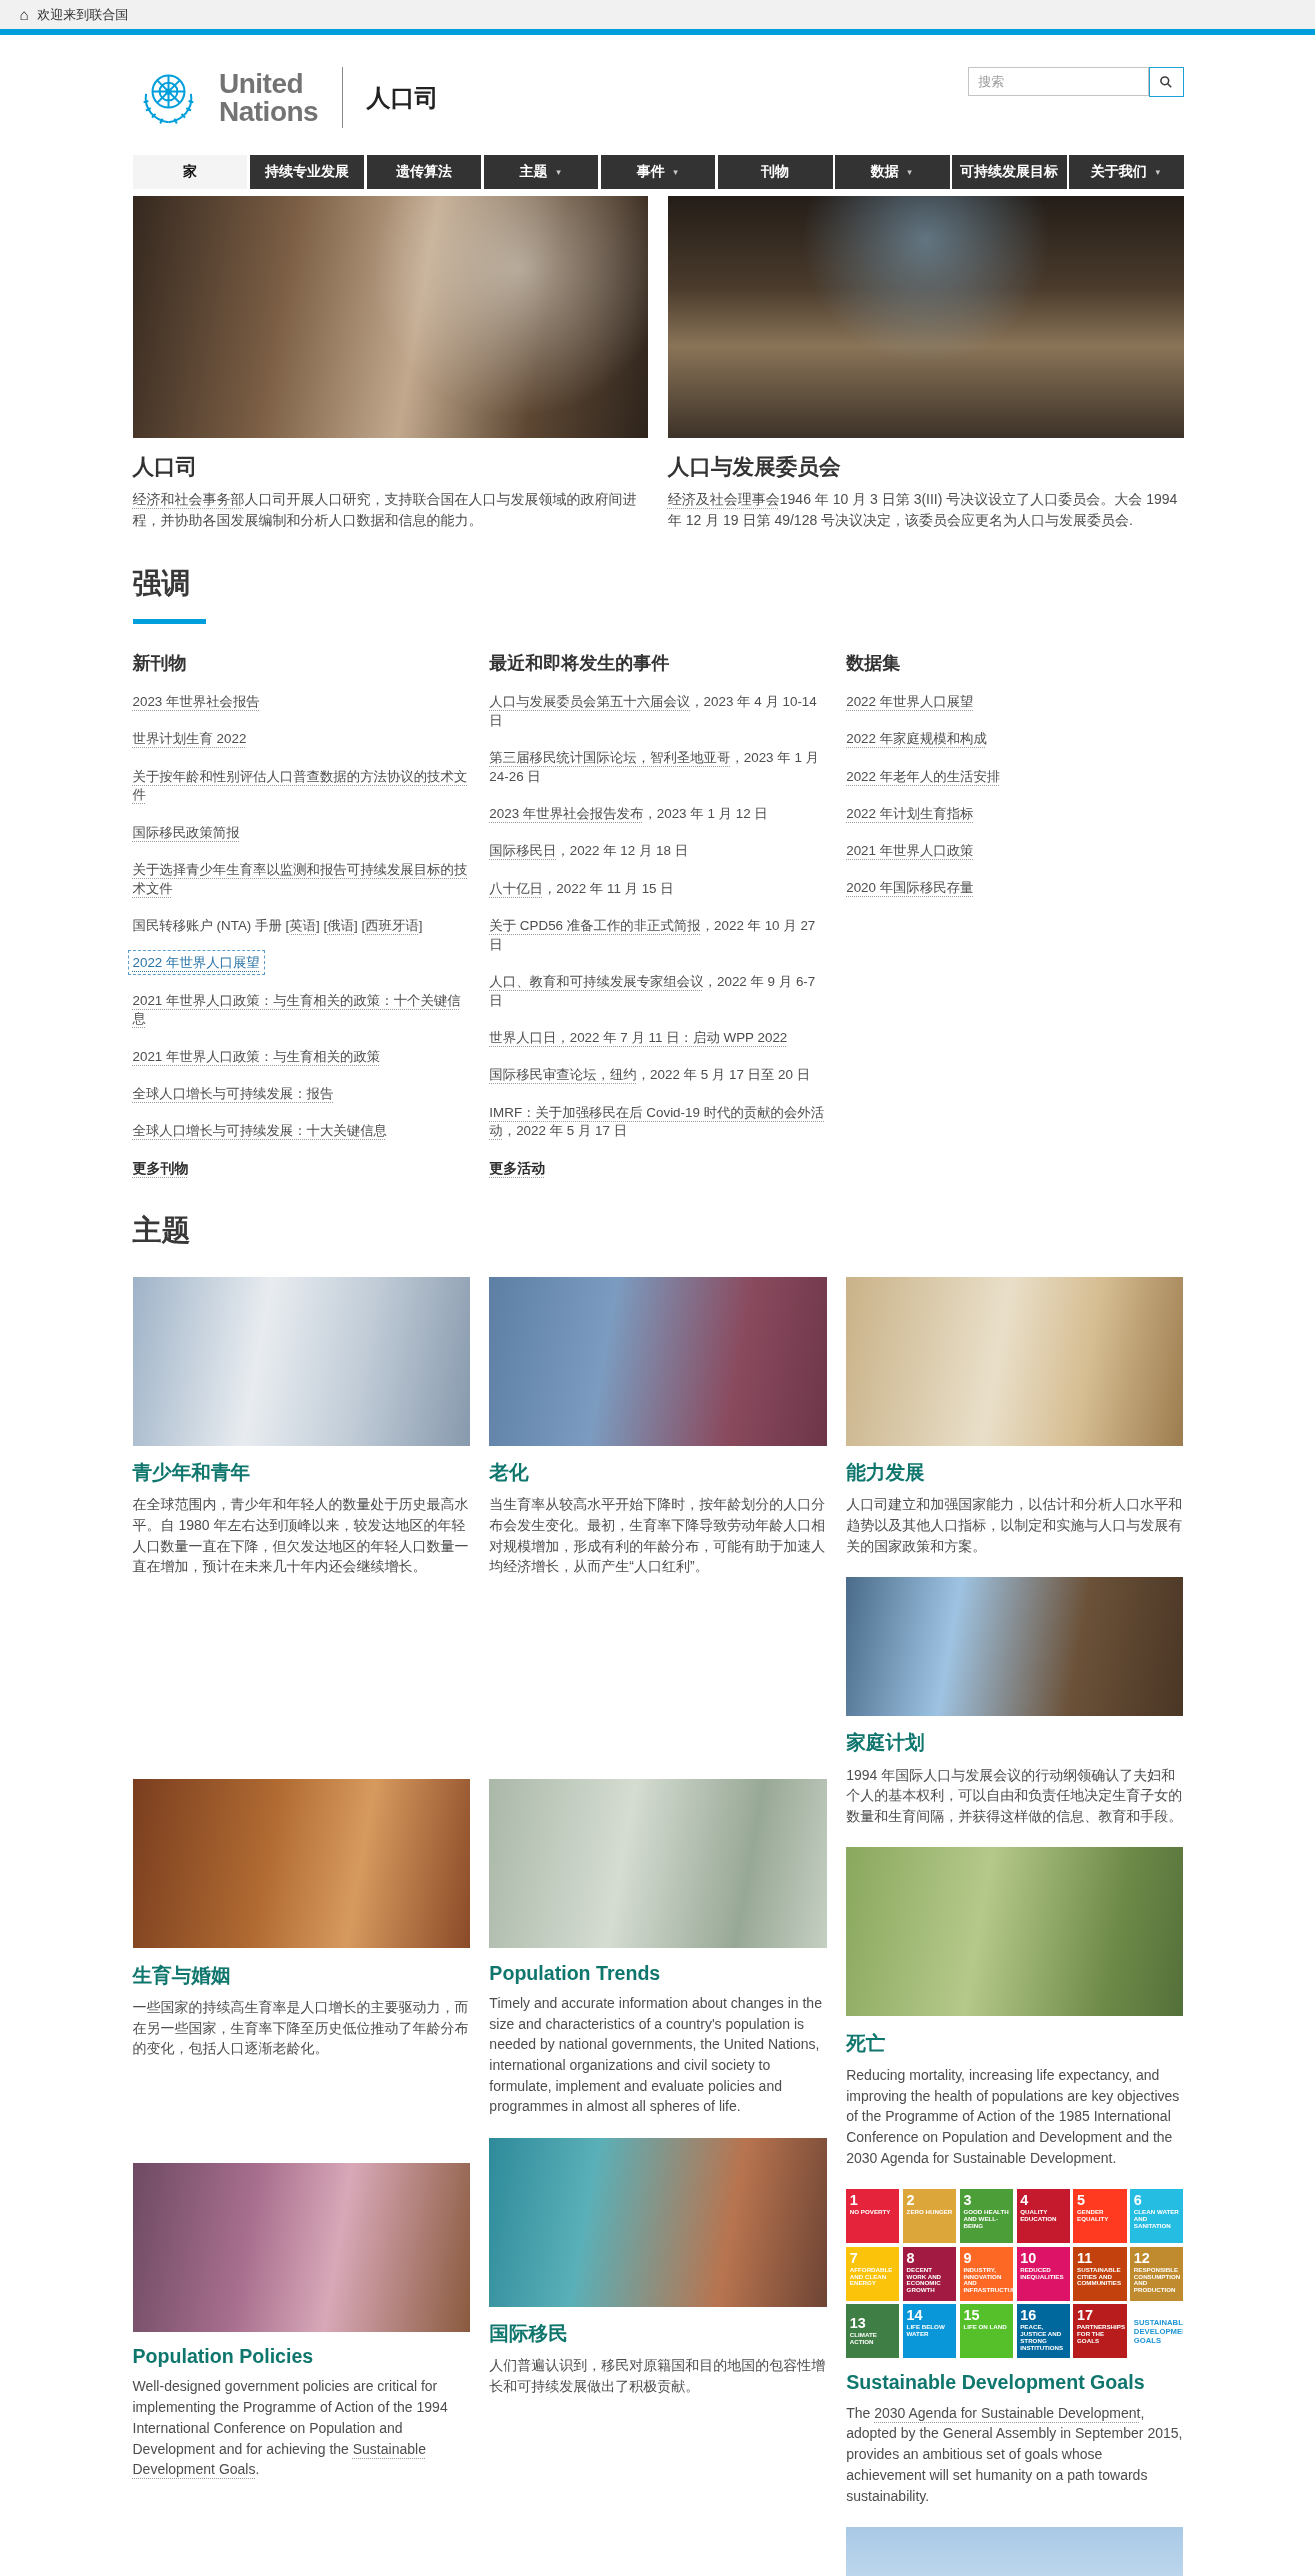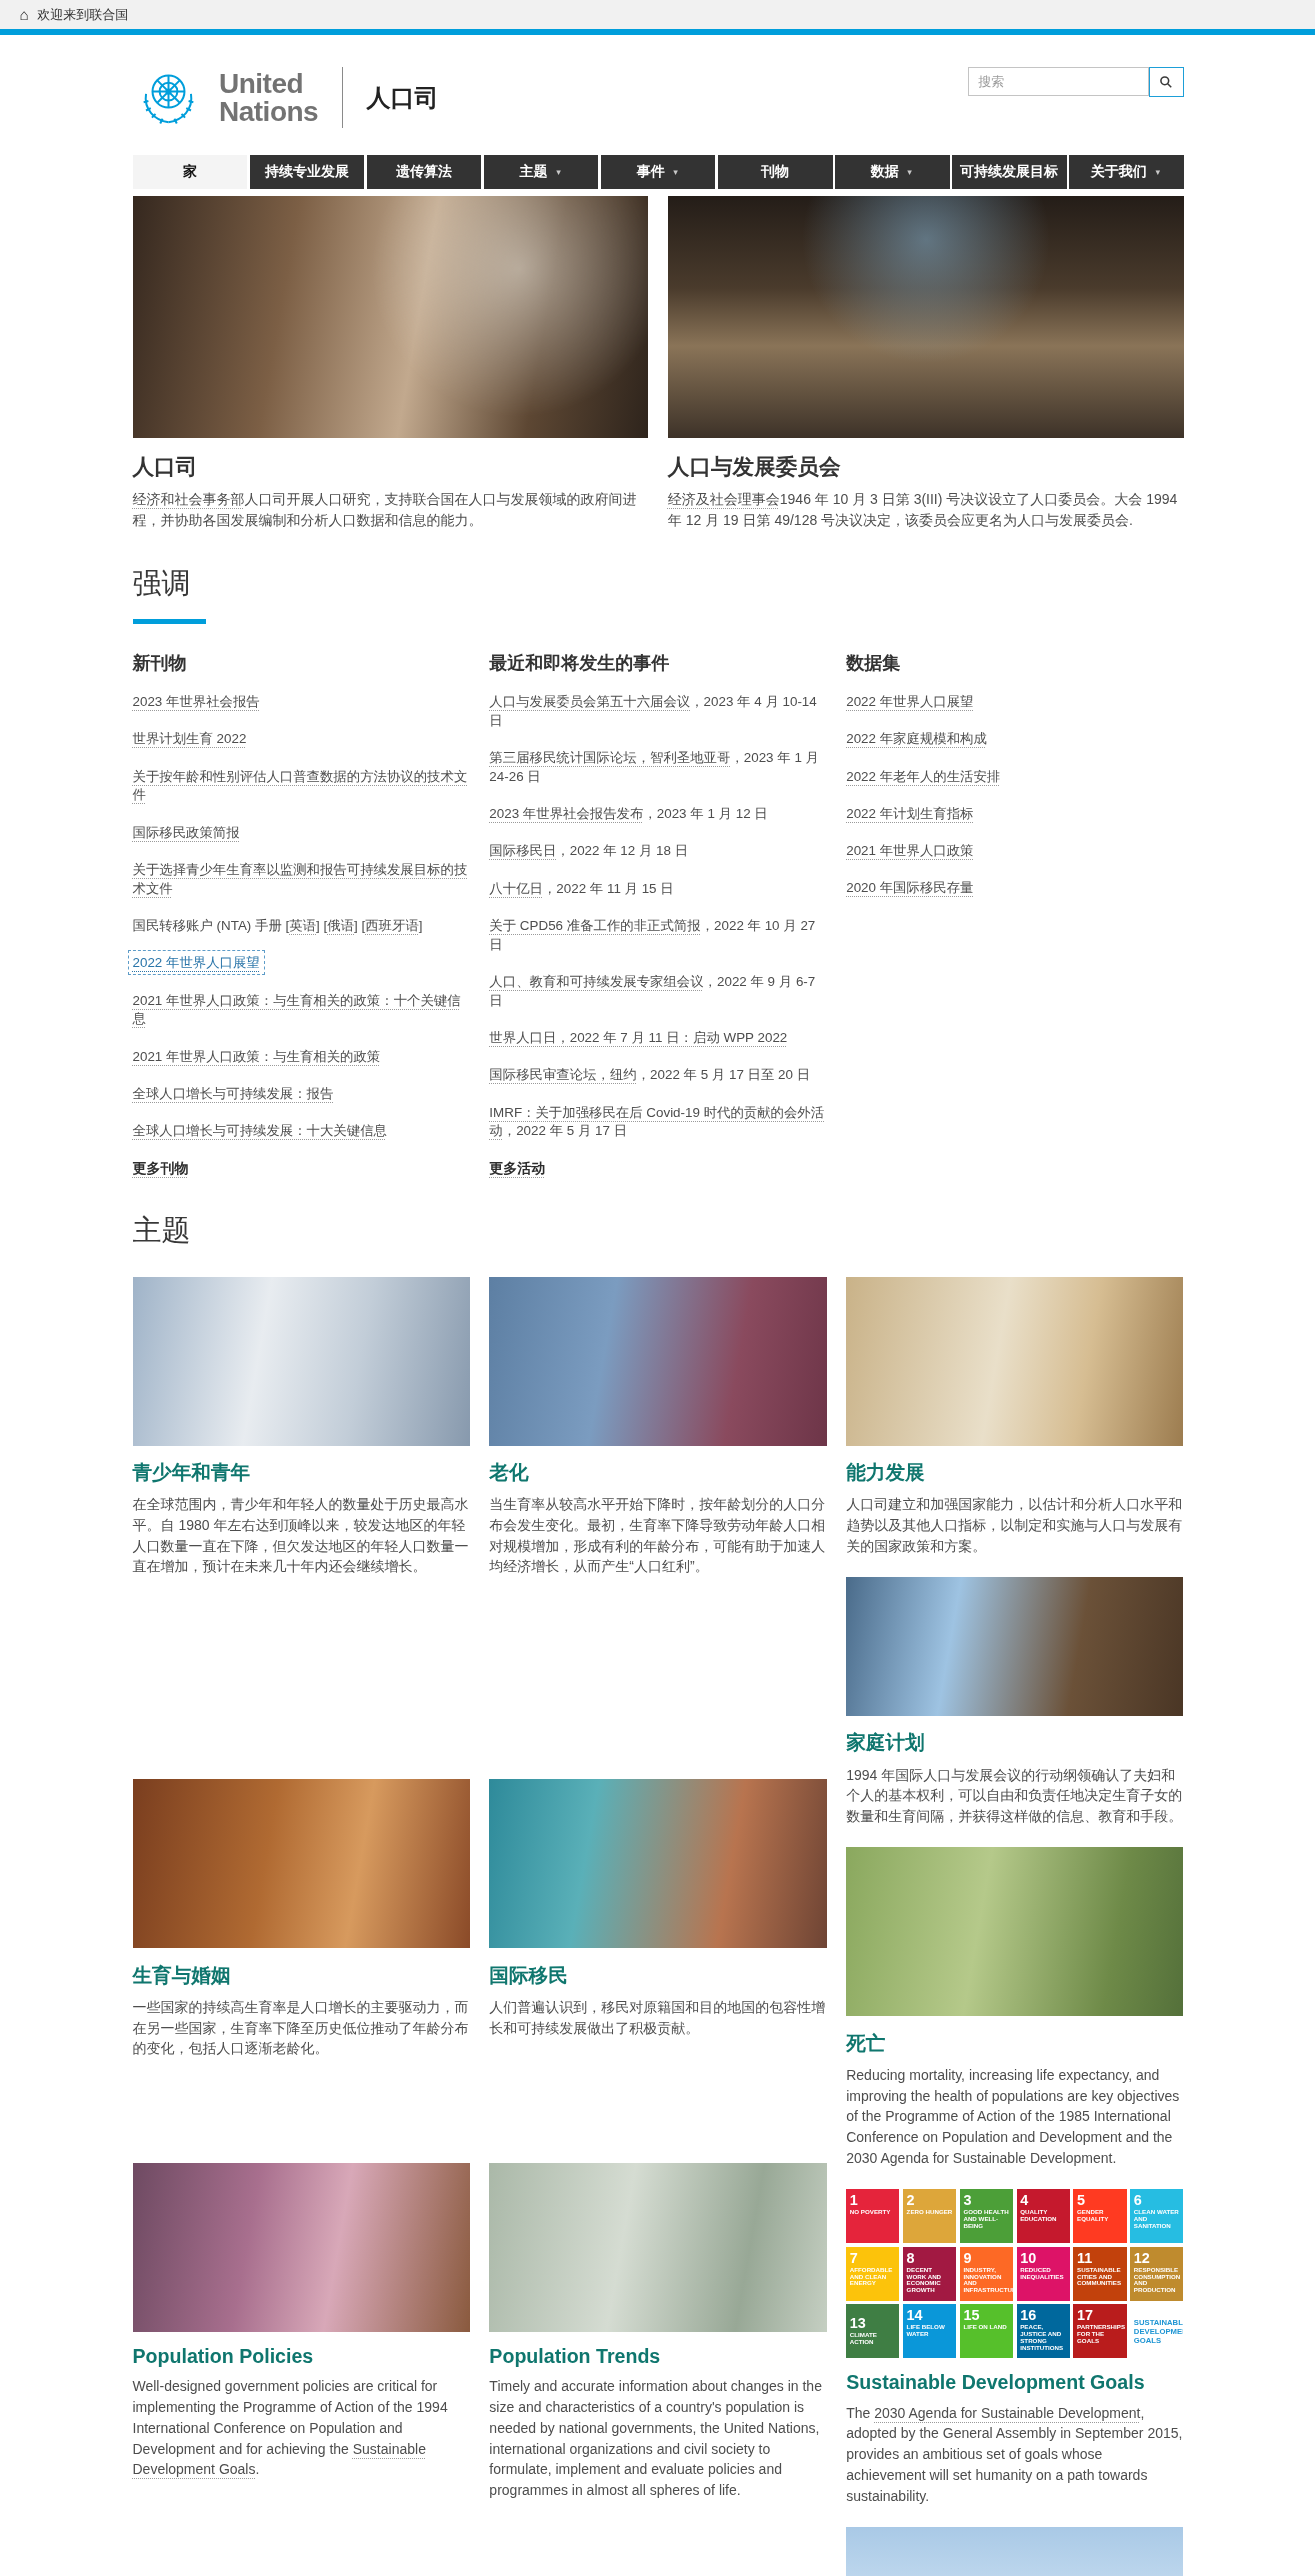--- a/index.html
+++ b/index.html
@@ -51,21 +51,21 @@
   .img-hero-left{background:
      radial-gradient(circle at 75% 30%, rgba(235,230,220,.55), transparent 35%),
      linear-gradient(100deg,#35281f 0%,#7c5f45 30%,#c2a98e 55%,#5d4733 78%,#2e241c 100%);}
   .img-hero-right{background:
      radial-gradient(circle at 50% 18%, rgba(140,190,225,.5), transparent 38%),
      linear-gradient(180deg,#241d18 0%,#4a3b2c 38%,#8a7458 62%,#3d3228 100%);}
   .cap-title{font-size:21.6px;font-weight:bold;color:#333;margin:14.4px 0 7.2px;}
   .cap-text{font-size:14px;line-height:1.5;color:var(--txt);margin:0;}
 
   
-  .sec-title{font-size:29px;font-weight:normal;color:var(--head);margin:33px 0 0;}
+  .sec-title{font-size:29px;font-weight:bold;color:var(--head);margin:33px 0 0;}
   .sec-bar{width:73px;height:4.6px;background:var(--blue);margin:15.5px 0 27px;}
   .sec-title.topics-title{margin-bottom:26px;}
 
   
   .hl{display:flex;gap:19.6px;}
   .hl-col{flex:1;display:flex;flex-direction:column;}
   .hl h3{font-size:18px;font-weight:bold;color:#333;margin:0 0 18.5px;}
   .hl ul{list-style:none;margin:0;padding:0;}
   .hl li{font-size:13.4px;line-height:1.4;margin-bottom:18.5px;color:var(--txt);}
   .dlink{color:var(--txt);text-decoration-line:underline;text-decoration-style:dotted;text-decoration-color:#9a9a9a;text-decoration-thickness:0.5px;text-underline-offset:4.1px;}
@@ -276,30 +276,30 @@
         <p><span>Well-designed government policies are critical for implementing the Programme of Action of the 1994 International Conference on Population and Development and for achieving the </span><a class="dlink">Sustainable Development Goals</a><span>.</span></p>
       </article>
     </div>
 
     <div class="tcol">
       <article class="card row1">
         <div class="cimg img-ageing"></div>
         <h3>老化</h3>
         <p>当生育率从较高水平开始下降时，按年龄划分的人口分布会发生变化。最初，生育率下降导致劳动年龄人口相对规模增加，形成有利的年龄分布，可能有助于加速人均经济增长，从而产生“人口红利”。</p>
       </article>
+      <article class="card">
+        <div class="cimg img-trends"></div>
+        <h3>Population Trends</h3>
+        <p>Timely and accurate information about changes in the size and characteristics of a country's population is needed by national governments, the United Nations, international organizations and civil society to formulate, implement and evaluate policies and programmes in almost all spheres of life.</p>
+      </article>
       <article class="card row2">
         <div class="cimg img-migration"></div>
         <h3>国际移民</h3>
         <p>人们普遍认识到，移民对原籍国和目的地国的包容性增长和可持续发展做出了积极贡献。</p>
       </article>
-      <article class="card">
-        <div class="cimg img-trends"></div>
-        <h3>Population Trends</h3>
-        <p>Timely and accurate information about changes in the size and characteristics of a country's population is needed by national governments, the United Nations, international organizations and civil society to formulate, implement and evaluate policies and programmes in almost all spheres of life.</p>
-      </article>
     </div>
 
     <div class="tcol">
       <article class="card">
         <div class="cimg img-capacity"></div>
         <h3>能力发展</h3>
         <p>人口司建立和加强国家能力，以估计和分析人口水平和趋势以及其他人口指标，以制定和实施与人口与发展有关的国家政策和方案。</p>
       </article>
       <article class="card">
         <div class="cimg short img-family"></div>

